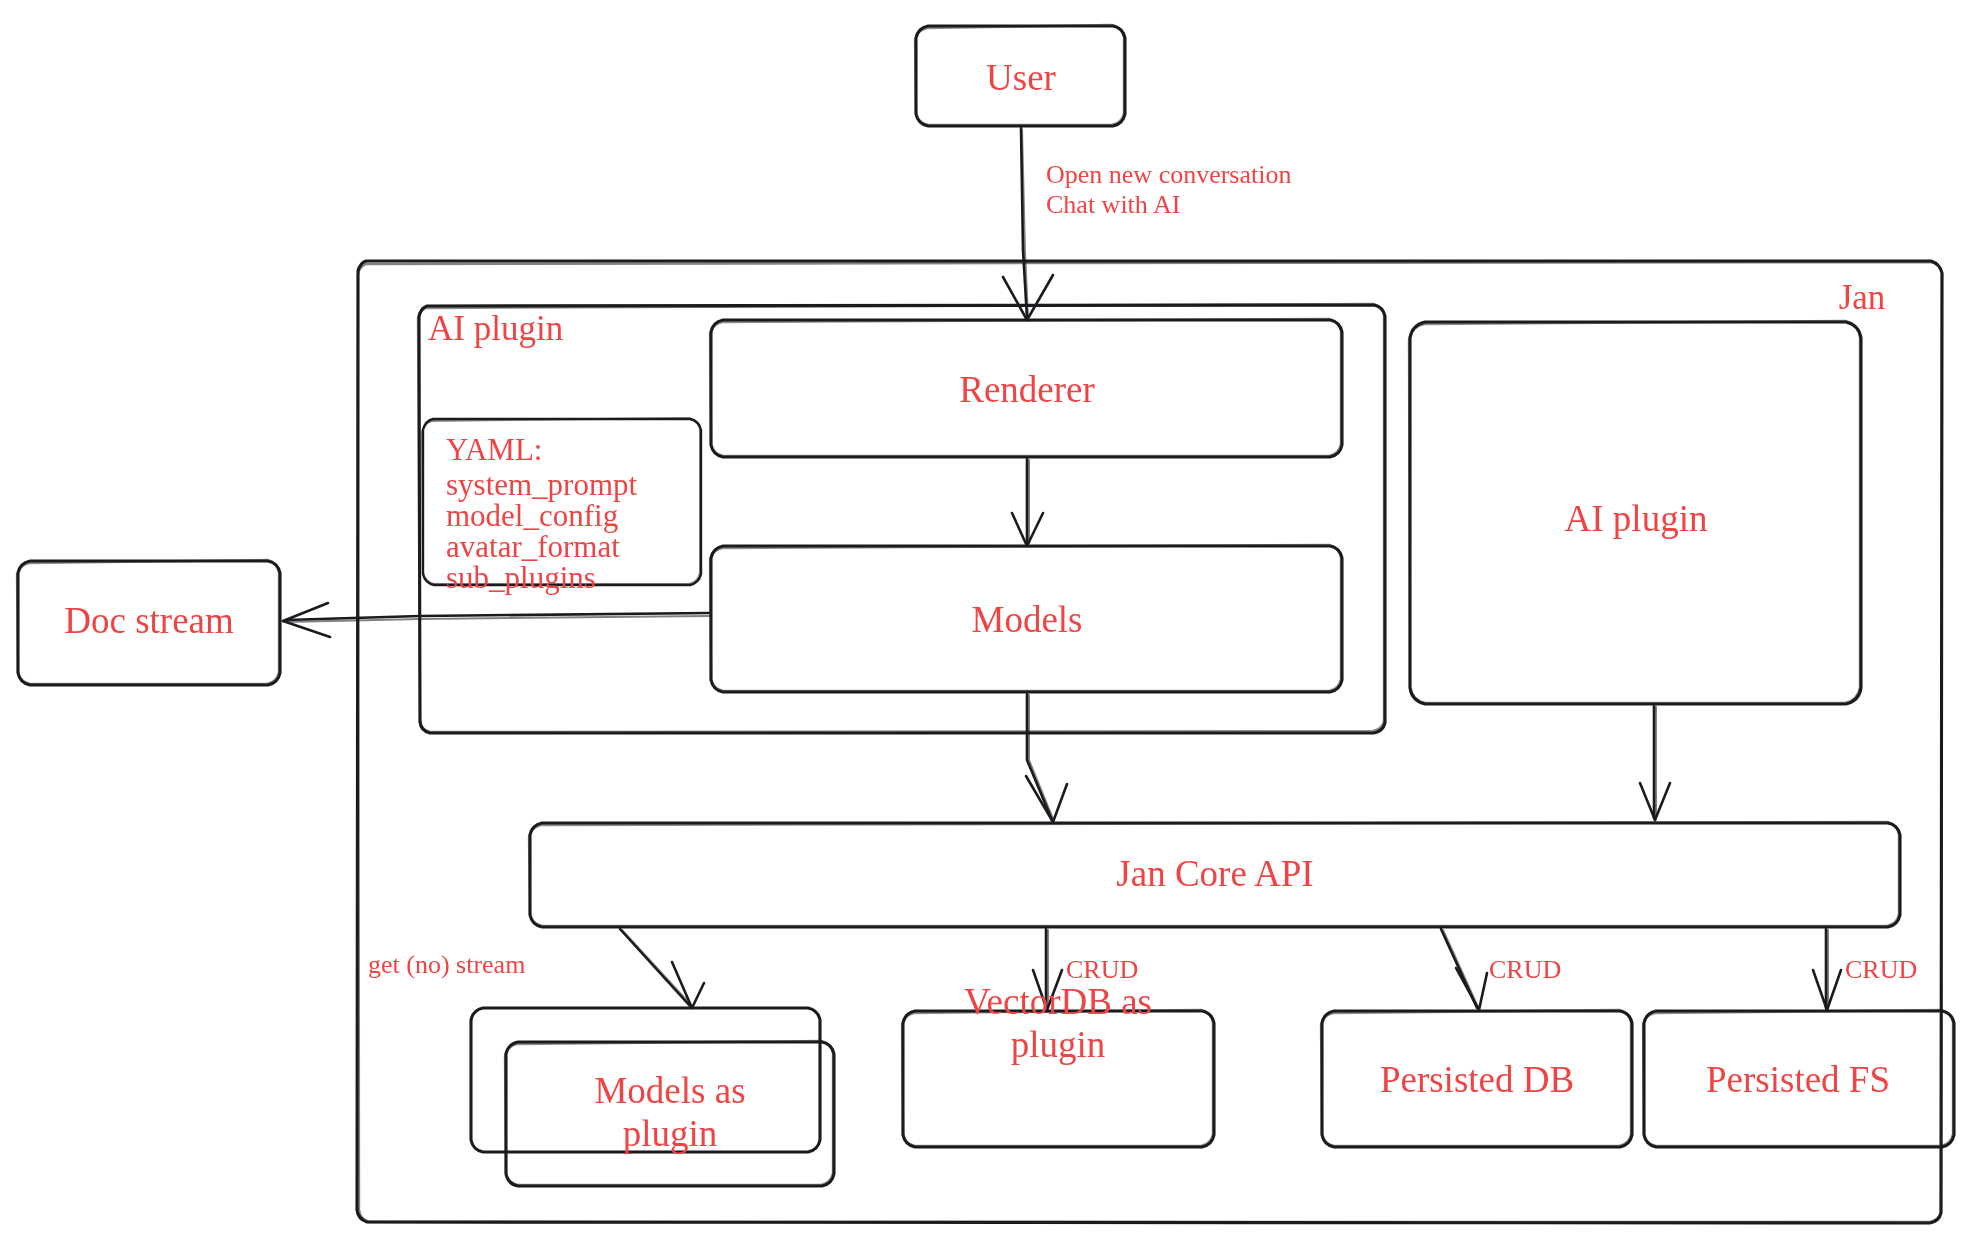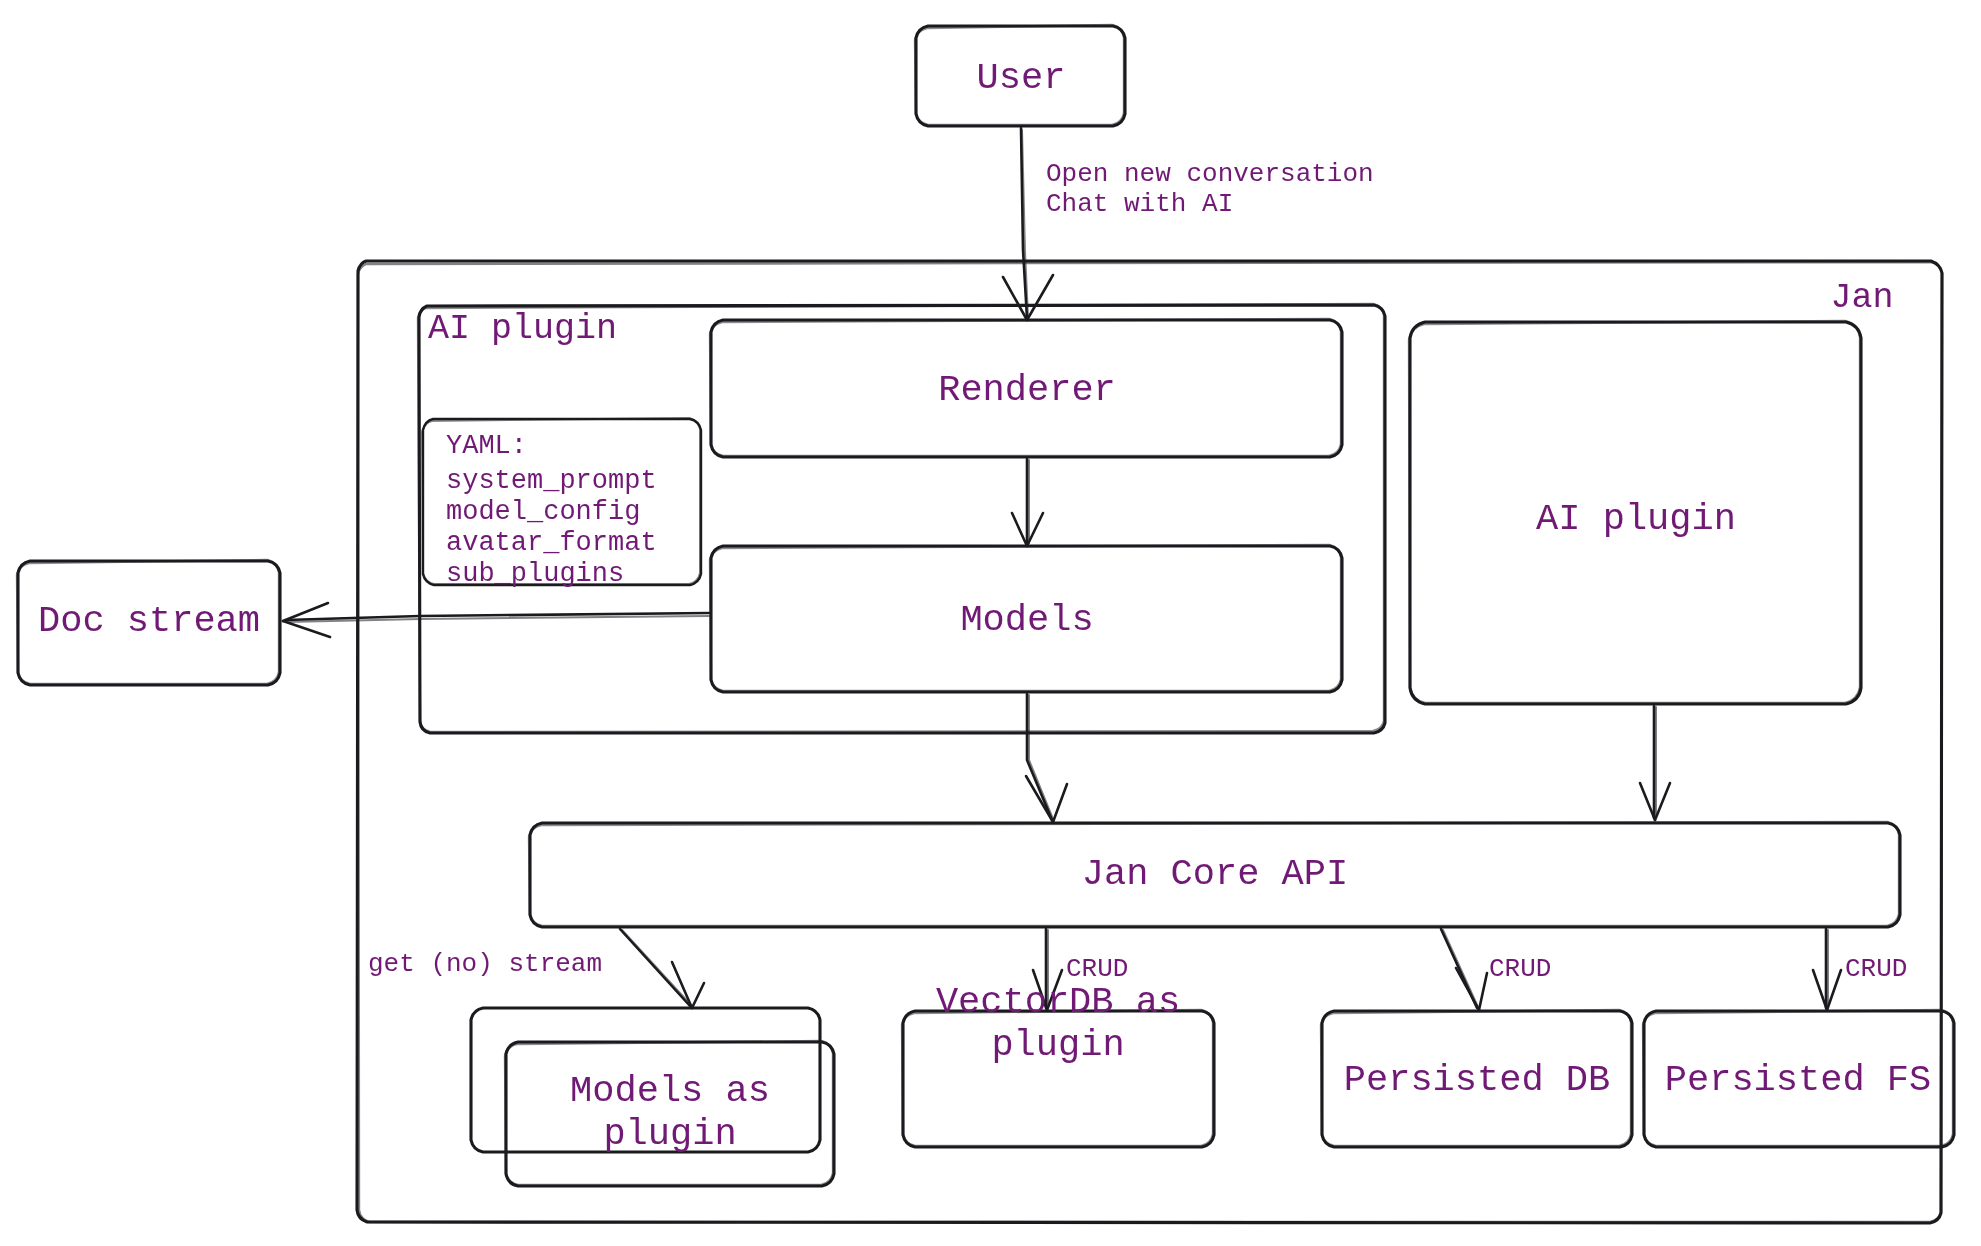--- a/index.html
+++ b/index.html
@@ -1,26 +1,26 @@
 <!DOCTYPE html>
 <html><head>
 <meta charset="utf-8">
 <style>
   html,body{margin:0;padding:0;background:#ffffff;}
   body{width:1981px;height:1246px;position:relative;overflow:hidden;
        font-family:"DejaVu Sans",sans-serif;}
   #stage{position:relative;width:1981px;height:1246px;}
   svg#canvas{position:absolute;left:0;top:0;width:1981px;height:1246px;}
-  .lbl{position:absolute;color:#701a75;white-space:pre;line-height:1.15;
-       font-family:Liberation Mono, monospace;}
+  .lbl{position:absolute;color:#ef4444;white-space:pre;line-height:1.15;
+       font-family:Liberation Serif, serif;}
   .ctr{text-align:center;transform:translate(-50%,-50%);}
   .node-label{font-size:37px;}
   .container-label{font-size:35px;}
   .edge-label{font-size:26px;}
-  .yaml-label{font-size:27px;line-height:1.33;}
+  .yaml-label{font-size:31px;line-height:1.33;}
 </style>
 </head>
 <body>
 
 <div id="stage">
 
   <svg id="canvas" viewBox="0 0 1981 1246">
     <defs>
       <style>
         .s  { fill:none; stroke:#1b1b1f; stroke-width:3.1; stroke-linecap:round; stroke-linejoin:round; }

